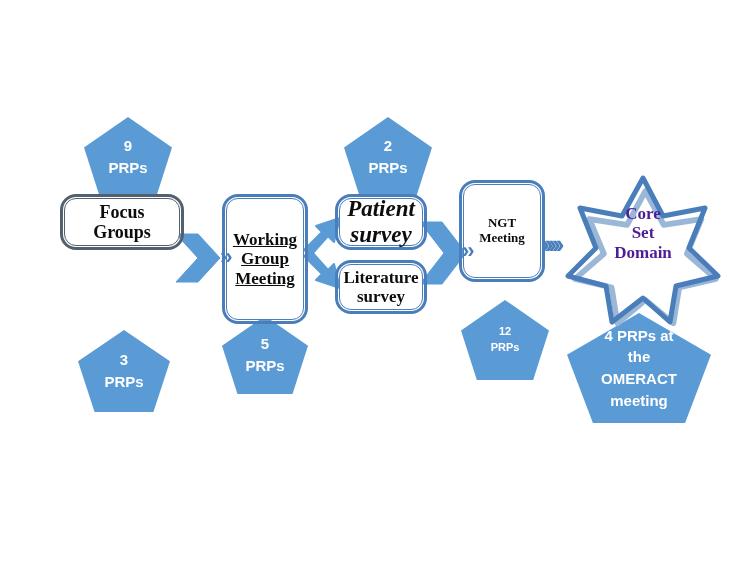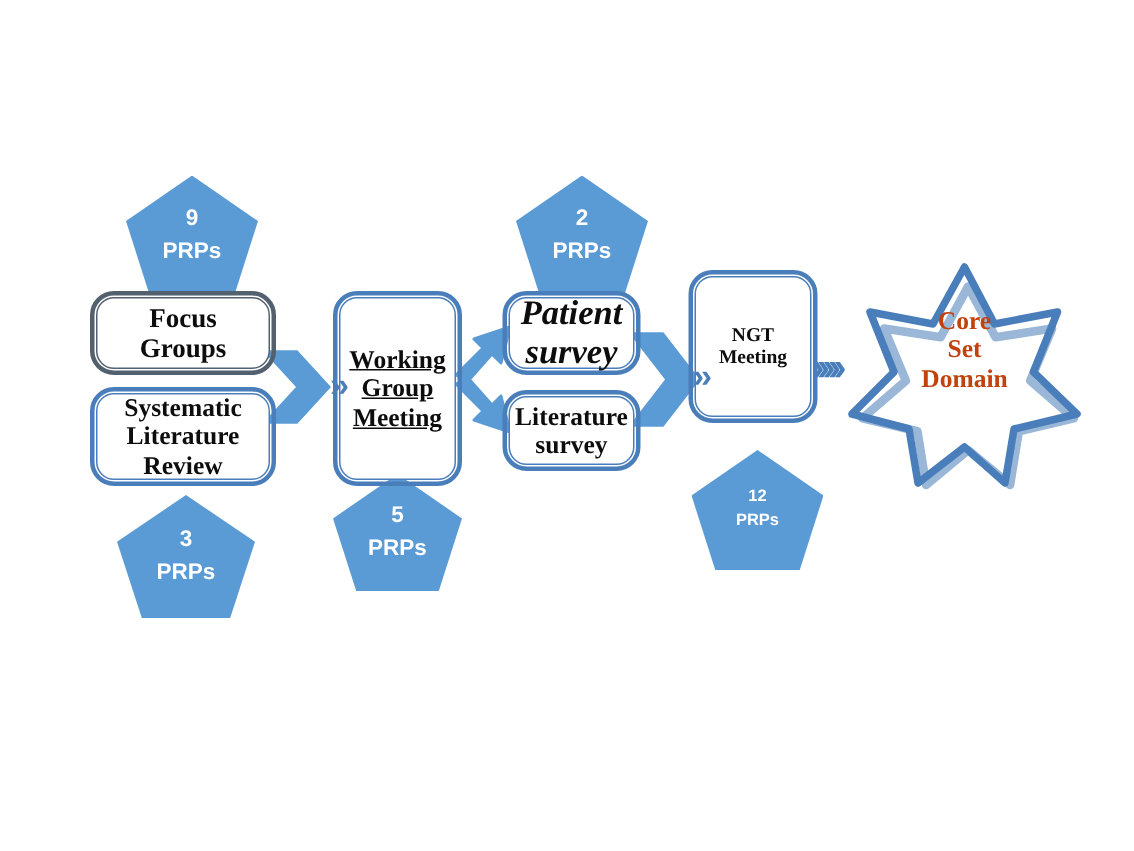--- a/index.html
+++ b/index.html
@@ -69,21 +69,21 @@
 
   
   .star-wrap { position: absolute; z-index: 5; }
   .star-wrap svg { display: block; overflow: visible; }
   .star-label {
     position: absolute;
     left: 0; right: 0;
     text-align: center;
     font-family: "Liberation Serif", serif;
     font-weight: bold;
-    color: #c2410c;
+    color: #4c1d95;
     line-height: 1.14;
     z-index: 3;
   }
 
   
   .conn { position: absolute; z-index: 3; }
   .conn svg { display: block; overflow: visible; }
 
   .chev-stack {
     position: absolute;
@@ -129,20 +129,28 @@
     </div>
   </div>
 
   <div class="pentagon" style="left:461px; top:300px; width:88px; height:80px; font-size:11px;">
     <div class="pent-text">
       <div>12</div>
       <div>PRPs</div>
     </div>
   </div>
 
+  <div class="pentagon" style="left:567px; top:313px; width:144px; height:110px; font-size:15px;">
+    <div class="pent-text">
+      <div>4 PRPs at</div>
+      <div>the</div>
+      <div>OMERACT</div>
+      <div>meeting</div>
+    </div>
+  </div>
 
   <div class="conn" style="left:176px; top:222px; width:52px; height:72px;">
     <svg width="52" height="72" viewBox="0 0 52 72">
       <path d="M0,12 L22,12 L44,36 L22,60 L0,60 L22,36 Z" fill="#5b9bd5" stroke="#5b9bd5" stroke-width="1" stroke-linejoin="round"></path>
     </svg>
   </div>
   <div class="chev-stack" style="left:220px; top:246px; font-size:22px; font-weight:bold;">
     <span>›</span>
     <span>›</span>
   </div>
@@ -177,27 +185,20 @@
     <span>›</span>
   </div>
 
   <div class="proc-box dark inner-line" style="left:64px; top:198px; width:116px; height:48px; font-size:18px;">
     <div class="box-text">
       <div>Focus</div>
       <div>Groups</div>
     </div>
   </div>
 
-  <div class="proc-box inner-line" style="left:64px; top:262px; width:116px; height:58px; font-size:17px;">
-    <div class="box-text">
-      <div>Systematic</div>
-      <div>Literature</div>
-      <div>Review</div>
-    </div>
-  </div>
 
   <div class="proc-box inner-line" style="left:226px; top:198px; width:78px; height:122px; font-size:17px;text-decoration:underline;">
     <div class="box-text">
       <div>Working</div>
       <div>Group</div>
       <div>Meeting</div>
     </div>
   </div>
 
   <div class="proc-box inner-line" style="left:339px; top:198px; width:84px; height:48px; font-size:23px;font-style:italic;">

